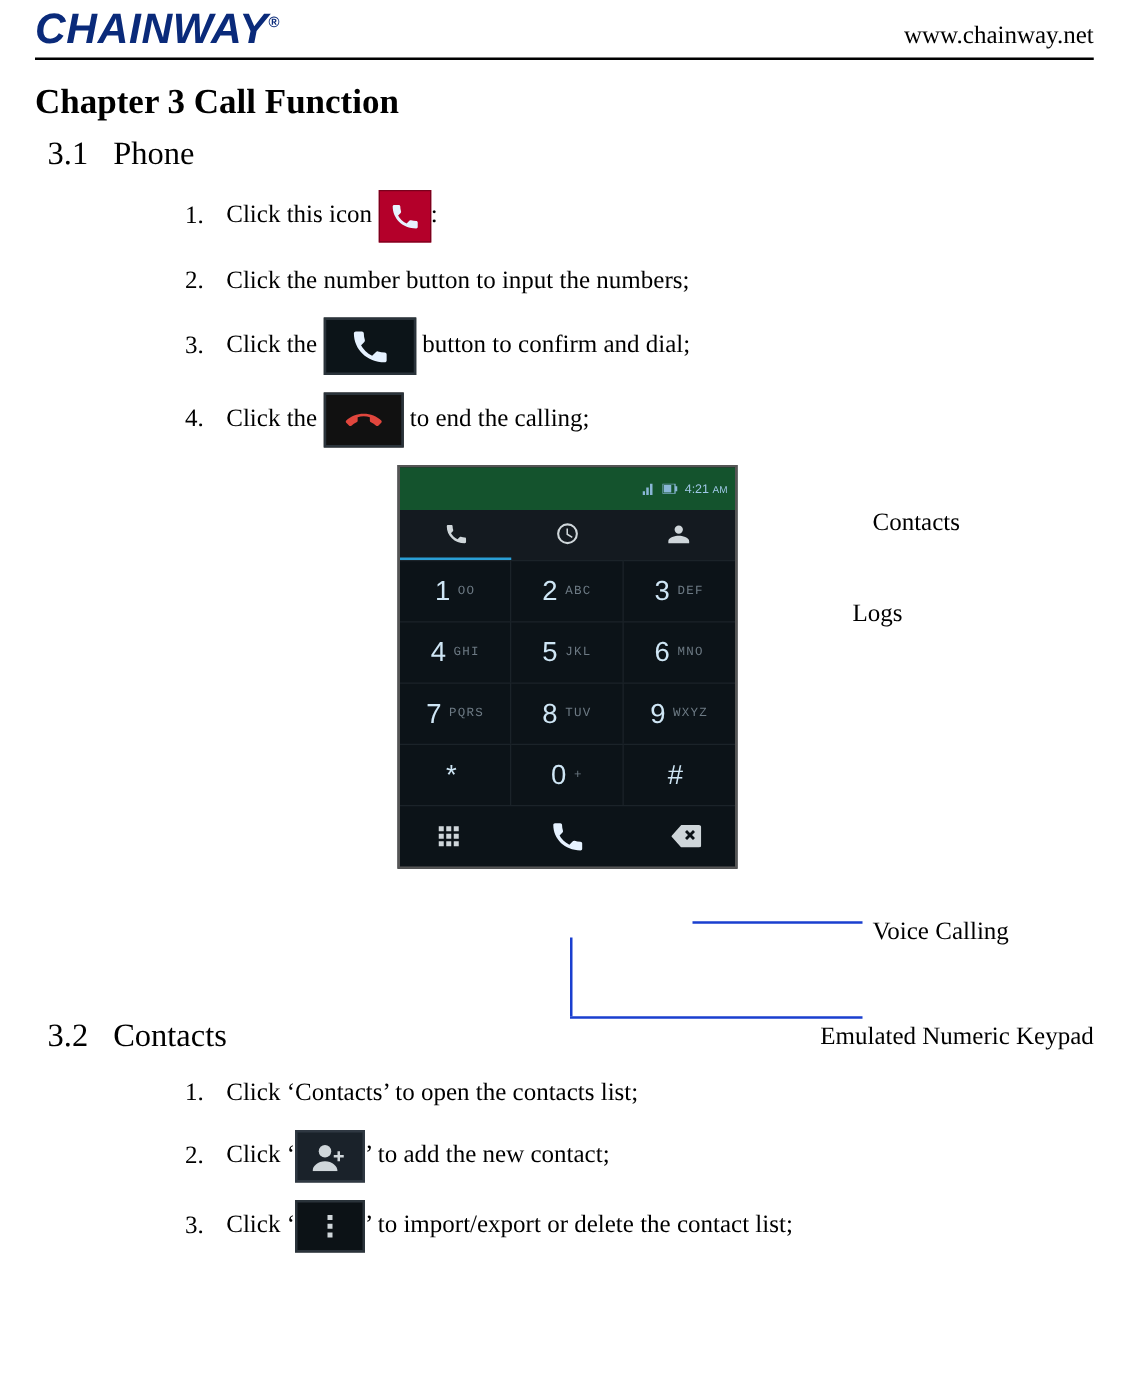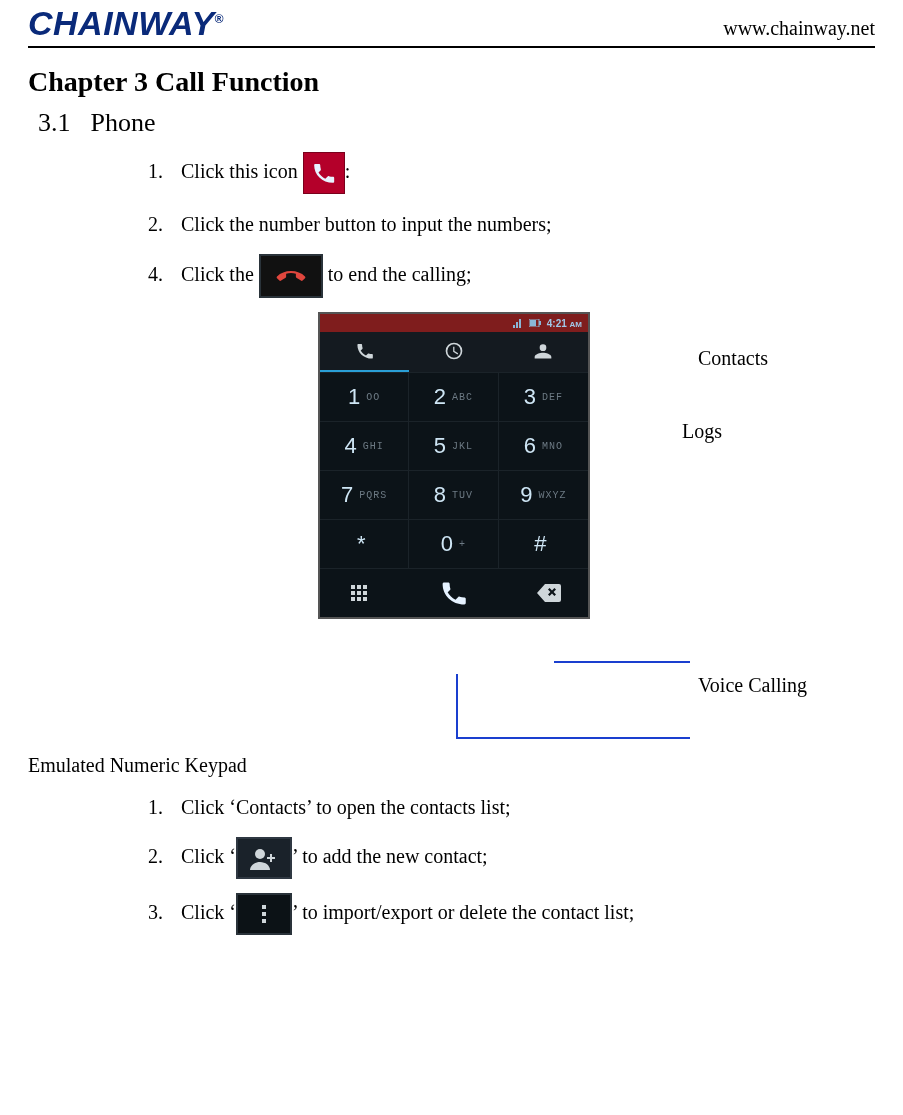--- a/index.html
+++ b/index.html
@@ -133,30 +133,29 @@
   .phone {
     width: 268px;
     border: 2px solid #555;
     background: #0a1116;
     color: #d7dee4;
     font-family: Arial, Helvetica, sans-serif;
     font-size: 13px;
     position: relative;
   }
   .phone .status {
-    height: 18px;
+    height: 34px;
     display: flex;
     align-items: center;
     justify-content: flex-end;
     padding: 0 6px;
     font-size: 10px;
     color: #a0c8e8;
-    background: #7f1d1d;
+    background: #14532d;
     gap: 6px;
-    font-weight: bold;
   }
   .phone .tabs {
     display: flex;
     height: 40px;
     background: #141a20;
   }
   .phone .tabs .tab {
     flex: 1;
     display: flex;
     align-items: center;
@@ -275,20 +274,30 @@
       <span>Click this icon </span>
       <span class="inline-icon ico-phoneapp">
         <svg viewBox="0 0 24 24">
             <path fill="#e7f3ff" d="M6.6 10.8c1.4 2.8 3.8 5.1 6.6 6.6l2.2-2.2c.3-.3.7-.4 1.1-.3 1.2.4 2.5.6 3.8.6.6 0 1.1.5 1.1 1.1v3.4c0 .6-.5 1.1-1.1 1.1C10.2 21.1 2.9 13.8 2.9 4.7 2.9 4.1 3.4 3.6 4 3.6h3.4c.6 0 1.1.5 1.1 1.1 0 1.3.2 2.6.6 3.8.1.4 0 .8-.3 1.1l-2.2 2.2z"></path>
           </svg>
       </span><span>:</span>
     </li>
     <li>
       <span class="n">2.</span>
       <span>Click the number button to input the numbers;</span>
+    </li>
+    <li>
+      <span class="n">3.</span>
+      <span>Click the </span>
+      <span class="inline-icon ico-dial">
+        <svg viewBox="0 0 24 24">
+            <path fill="#e6f2ff" d="M6.6 10.8c1.4 2.8 3.8 5.1 6.6 6.6l2.2-2.2c.3-.3.7-.4 1.1-.3 1.2.4 2.5.6 3.8.6.6 0 1.1.5 1.1 1.1v3.4c0 .6-.5 1.1-1.1 1.1C10.2 21.1 2.9 13.8 2.9 4.7 2.9 4.1 3.4 3.6 4 3.6h3.4c.6 0 1.1.5 1.1 1.1 0 1.3.2 2.6.6 3.8.1.4 0 .8-.3 1.1l-2.2 2.2z"></path>
+          </svg>
+      </span>
+      <span> button to confirm and dial;</span>
     </li>
     <li>
       <span class="n">4.</span>
       <span>Click the </span>
       <span class="inline-icon ico-hangup">
         <svg viewBox="0 0 24 12">
             <path fill="#e0463d" d="M12 2C7.6 2 3.6 3.6.8 6.3c-.4.4-.4 1 0 1.4l1.9 1.9c.4.4 1 .4 1.4 0 1-.9 2.1-1.6 3.3-2.1.4-.2.7-.6.7-1V4.2C9.3 3.8 10.6 3.6 12 3.6s2.7.2 3.9.6v2.3c0 .4.3.8.7 1 1.2.5 2.3 1.2 3.3 2.1.4.4 1 .4 1.4 0l1.9-1.9c.4-.4.4-1 0-1.4C20.4 3.6 16.4 2 12 2z"></path>
           </svg>
       </span>
       <span> to end the calling;</span>
@@ -420,20 +429,24 @@
       
     </div>
 
     <div class="connector">
       
       
     </div>
   </div>
 
   <div class="sec32row">
+    <h2 class="section" style="margin:0 0 0 10px;">
+      <span class="num">3.2</span>
+      <span>Contacts</span>
+    </h2>
     <div class="kblabel">Emulated Numeric Keypad</div>
   </div>
 
   <ol class="steps" style="margin-top:12px;">
     <li>
       <span class="n">1.</span>
       <span>Click ‘Contacts’ to open the contacts list;</span>
     </li>
     <li>
       <span class="n">2.</span>

